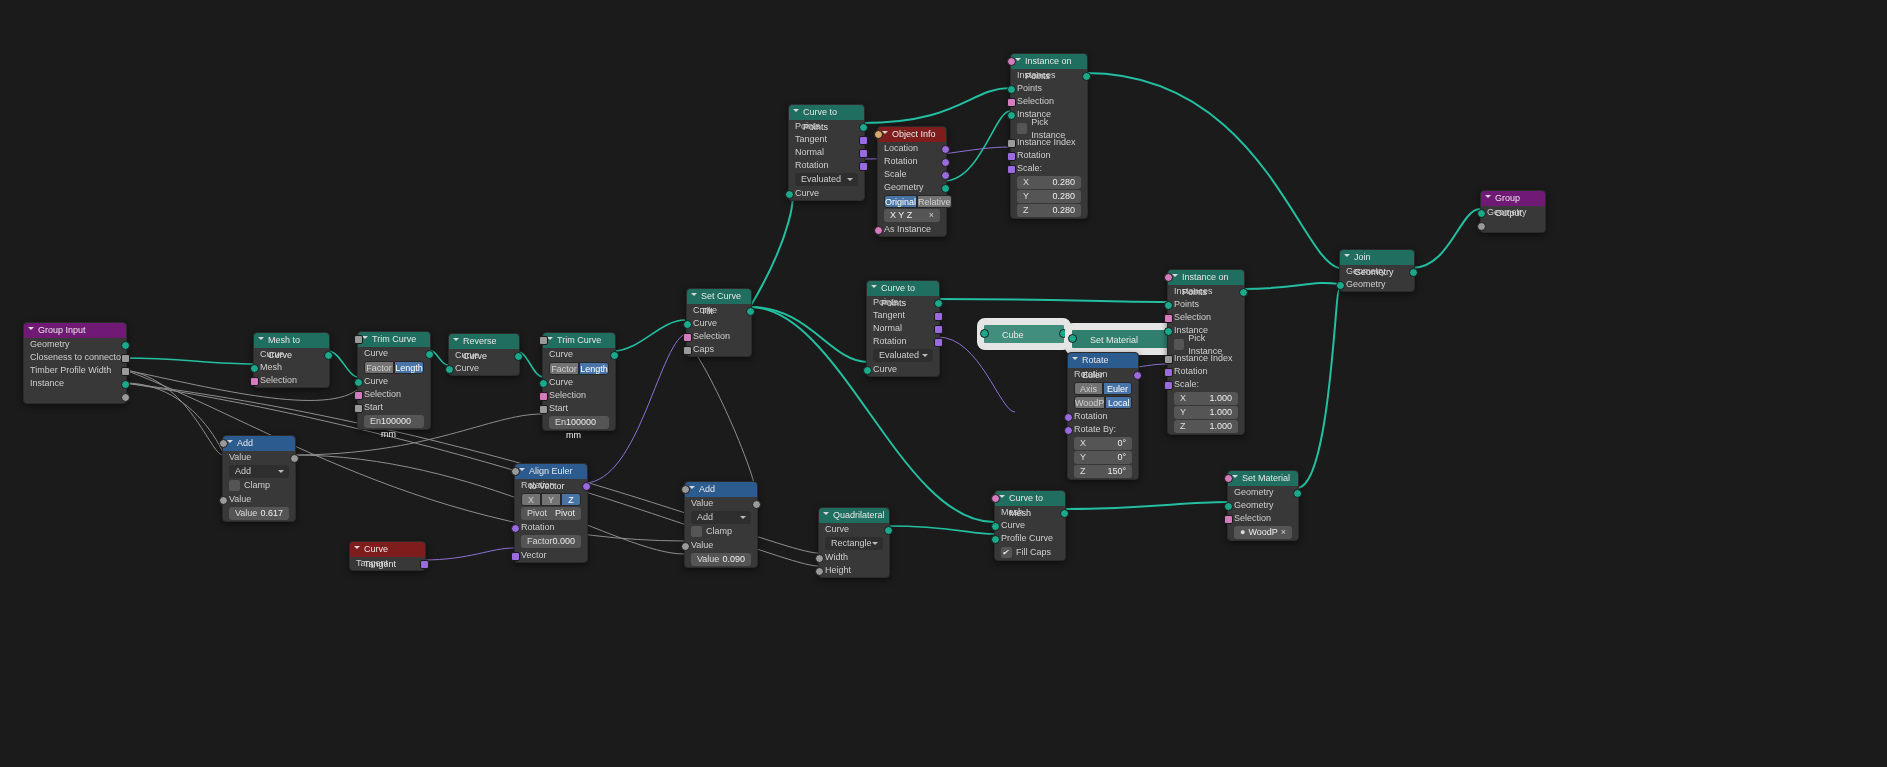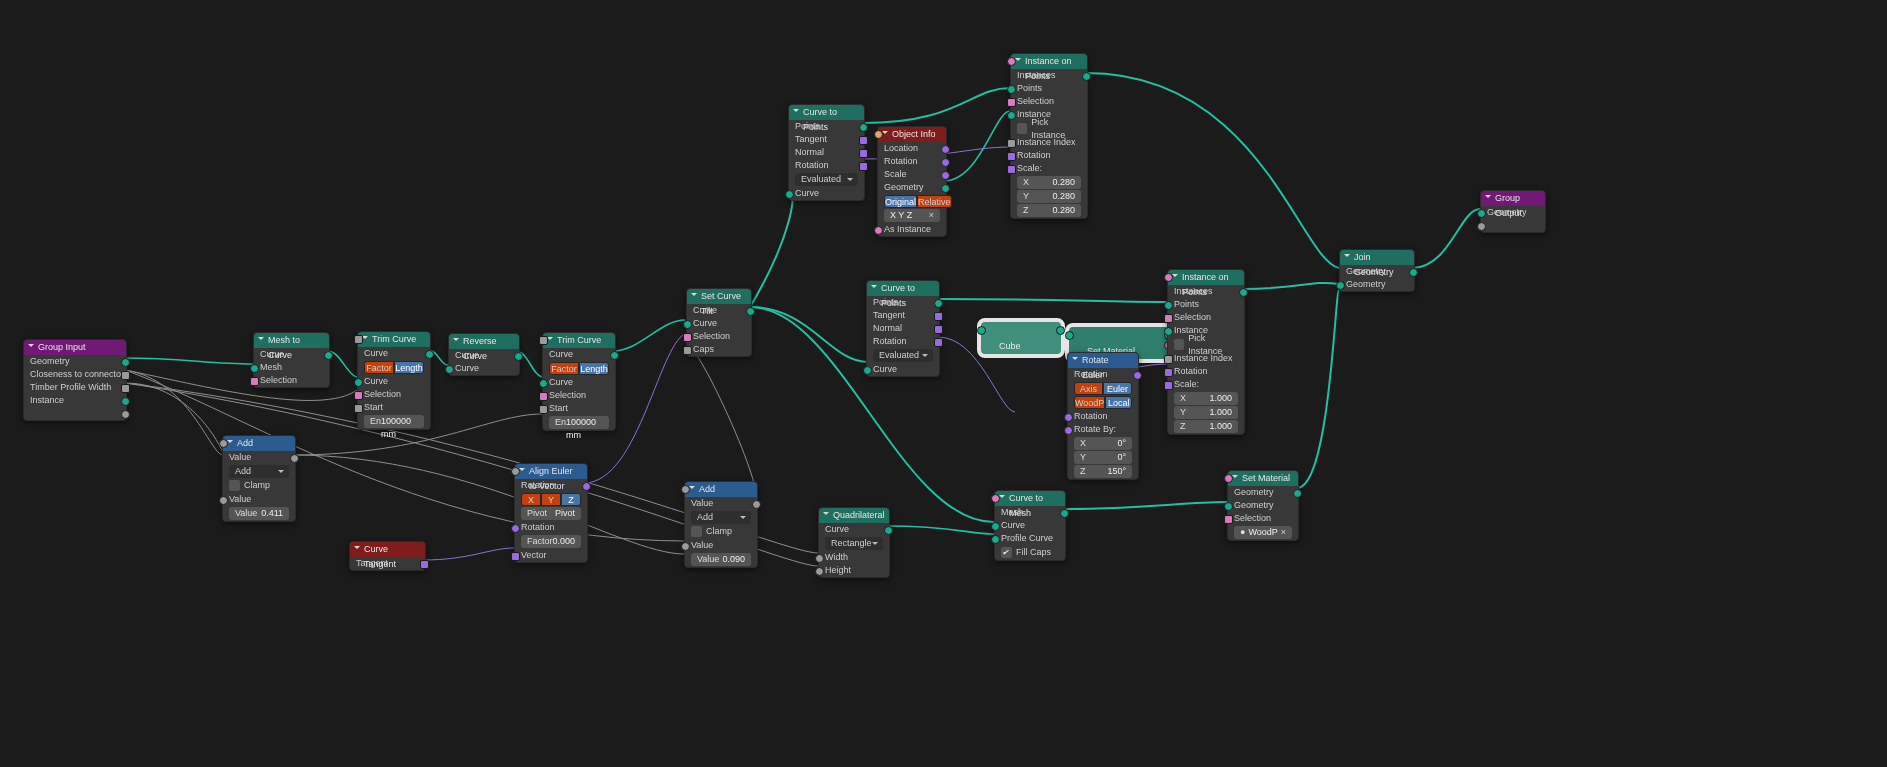--- a/index.html
+++ b/index.html
@@ -13,29 +13,29 @@
 .hdr.grey{background:#701a75}
 .row{position:relative;height:13px;line-height:13px;padding:0 6px;white-space:nowrap}
 .row.r{text-align:left}
 .sck{position:absolute;width:7px;height:7px;border-radius:50%;border:1px solid #1a1a1a}
 .sck.l{left:-4px}.sck.r{right:-4px}
 .cg{background:#1aa98a}.cv{background:#9a6ae0}.cgy{background:#9a9a9a}.cp{background:#d77bbf}.cbool{background:#d7a96a}
 .sck.d{border-radius:2px}
 .field{margin:1px 6px;height:13px;line-height:13px;background:#555;border-radius:3px;padding:0 6px;display:flex;justify-content:space-between}
 .field .k{color:#ddd}.field .v{color:#eee}
 .seg{display:flex;margin:1px 6px;height:13px}
-.seg span{flex:1;text-align:center;line-height:13px;background:#c2410c;border:1px solid #272727}
+.seg span{flex:1;text-align:center;line-height:13px;background:#737373;border:1px solid #272727}
 .seg span.on{background:#4974a8;color:#fff}
 .seg span:first-child{border-radius:3px 0 0 3px}.seg span:last-child{border-radius:0 3px 3px 0}
 .chk{margin:1px 6px;height:13px;line-height:13px;display:flex;gap:4px;align-items:center}
 .chk i{width:11px;height:11px;background:#555;border-radius:2px;display:inline-block;position:relative}
 .chk i.on::after{content:"✔";position:absolute;font-size:8px;left:1px;top:-1px;color:#eee}
 .drop{margin:1px 6px;height:13px;line-height:13px;background:#2e2e2e;border-radius:3px;padding:0 6px;position:relative}
 .drop::after{content:"";position:absolute;right:5px;top:5px;border:3px solid transparent;border-top-color:#bbb}
-.mini{position:absolute;background:#418e7d;border:4px solid #e5e5e5;border-radius:8px;height:16px;line-height:16px;color:#eaeaea;padding:16px 18px 0 18px}
+.mini{position:absolute;background:#418e7d;border:7px solid #e5e5e5;border-radius:8px;height:16px;line-height:16px;color:#eaeaea;padding:2px 18px 0 18px}
 .mini .li,.mini .ri{position:absolute;width:7px;height:7px;border-radius:50%;background:#1aa98a;border:1px solid #1a1a1a;top:4px}
 .mini .li{left:-4px}.mini .ri{right:-4px}
 .mini.match{background:#2f7e6e}
 .mini .xtra{position:absolute;width:7px;height:7px;border-radius:50%;background:#d77bbf;border:1px solid #1a1a1a;right:-4px;top:14px}
 </style>
 </head>
 <body>
 
 <svg class="wires">
 <defs></defs>
@@ -70,21 +70,21 @@
 <path d="M292 455 C480 455 620 554 684 554" stroke="#8e8e8e" stroke-width="1" fill="none"></path>
 <path d="M754 501 C770 501 700 345 687 345" stroke="#8e8e8e" stroke-width="1" fill="none"></path>
 
 <path d="M423 560 C470 560 490 548 514 548" stroke="#8f6fd6" stroke-width="1" fill="none"></path>
 <path d="M862 159 C940 159 970 147 1010 147" stroke="#8f6fd6" stroke-width="1" fill="none"></path>
 <path d="M938 337 C980 337 1000 412 1015 412" stroke="#8f6fd6" stroke-width="1" fill="none"></path>
 <path d="M1085 371 C1130 371 1145 364 1167 364" stroke="#8f6fd6" stroke-width="1" fill="none"></path>
 <path d="M584 483 C640 483 660 336 688 333" stroke="#8f6fd6" stroke-width="1" fill="none"></path>
 </svg>
 
-<div class="node" style="left:23px;top:339px;width:102px">
+<div class="node" style="left:23px;top:322px;width:102px">
  <div class="hdr grey">Group Input</div>
  <div class="row r"><span>Geometry</span><span class="sck r cg" style="top:3px"></span></div>
  <div class="row r"><span>Closeness to connector</span><span class="sck r cgy d" style="top:3px"></span></div>
  <div class="row r"><span>Timber Profile Width</span><span class="sck r cgy d" style="top:3px"></span></div>
  <div class="row r"><span>Instance</span><span class="sck r cg" style="top:3px"></span></div>
  <div class="row r">
       <span class="sck r cgy" style="top:3px"></span>
     </div>
 </div>
 
@@ -93,21 +93,21 @@
  <div class="row r"><span>Value</span><span class="sck r cgy" style="top:3px"></span></div>
  <div class="drop"><span>Add</span></div>
  <div class="chk">
       <i></i>
       <span>Clamp</span>
     </div>
  <div class="row"><span class="sck l cgy" style="top:3px"></span><span>Value</span></div>
  <div class="field">
       <span class="sck l cgy" style="top:3px"></span>
       <span class="k">Value</span>
-      <span class="v">0.411</span>
+      <span class="v">0.617</span>
     </div>
 </div>
 
 <div class="node" style="left:253px;top:332px;width:75px">
  <div class="hdr teal">Mesh to Curve</div>
  <div class="row r"><span>Curve</span><span class="sck r cg" style="top:3px"></span></div>
  <div class="row"><span class="sck l cg" style="top:3px"></span><span>Mesh</span></div>
  <div class="row"><span class="sck l cp d" style="top:3px"></span><span>Selection</span></div>
 </div>
 

